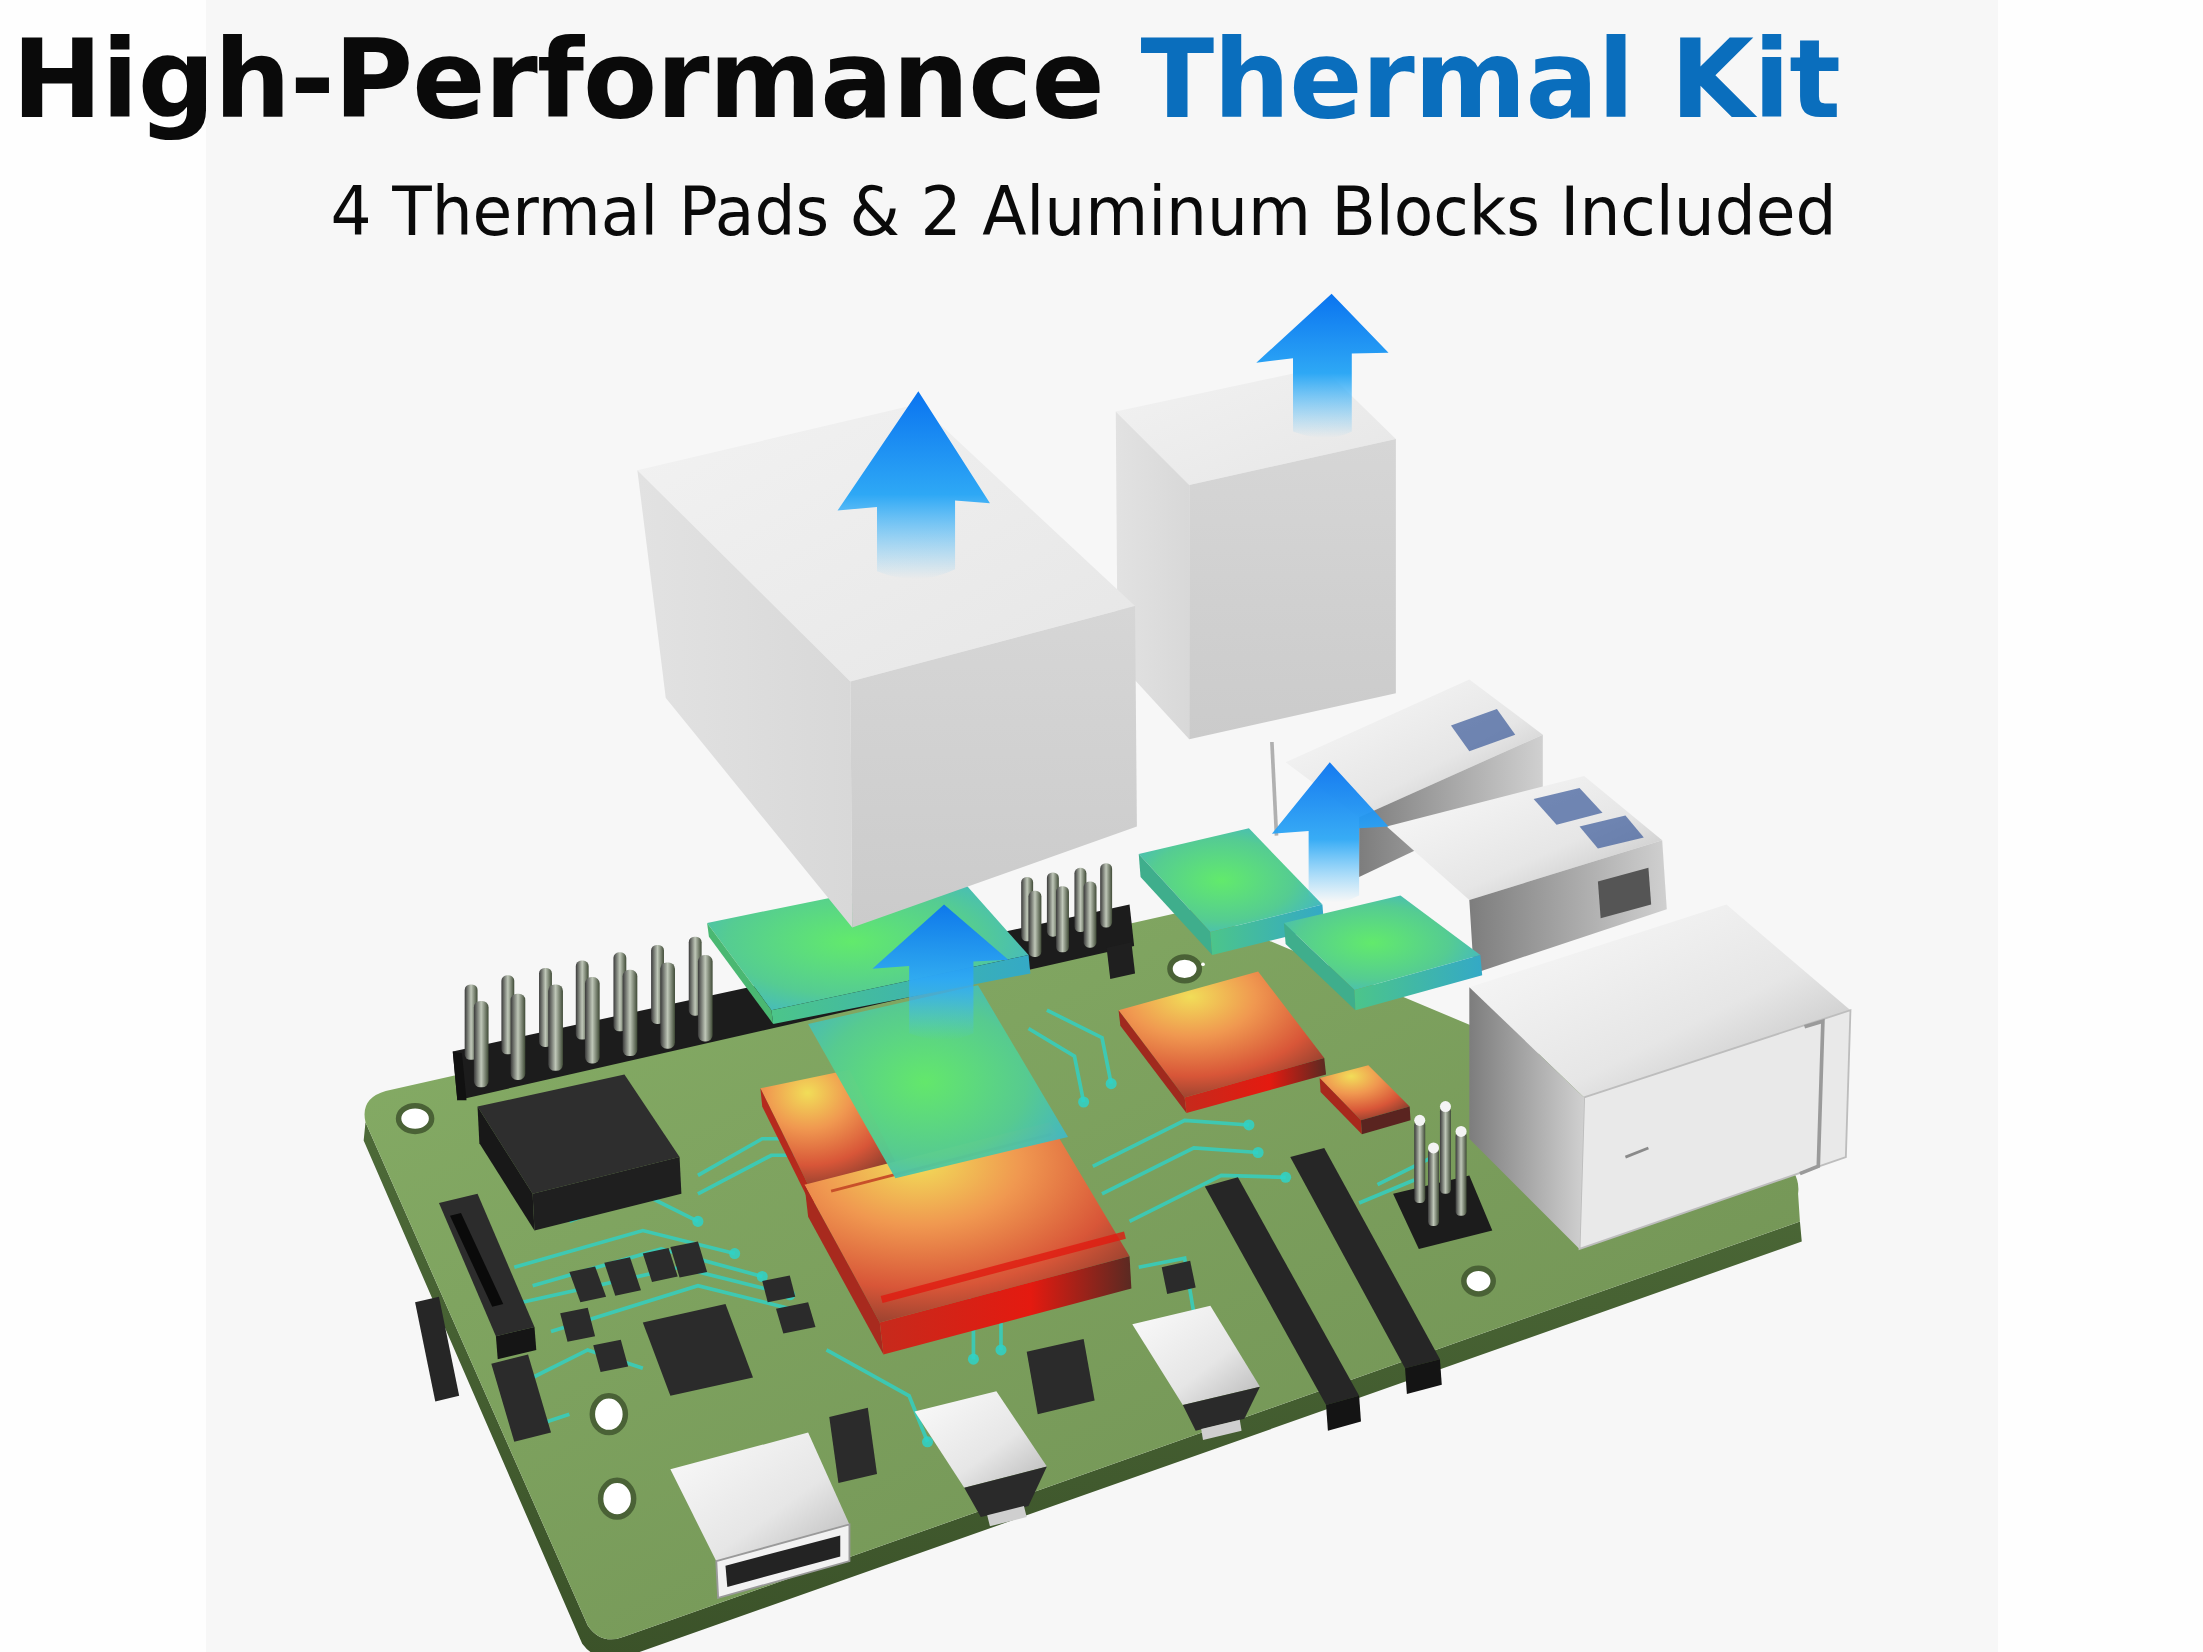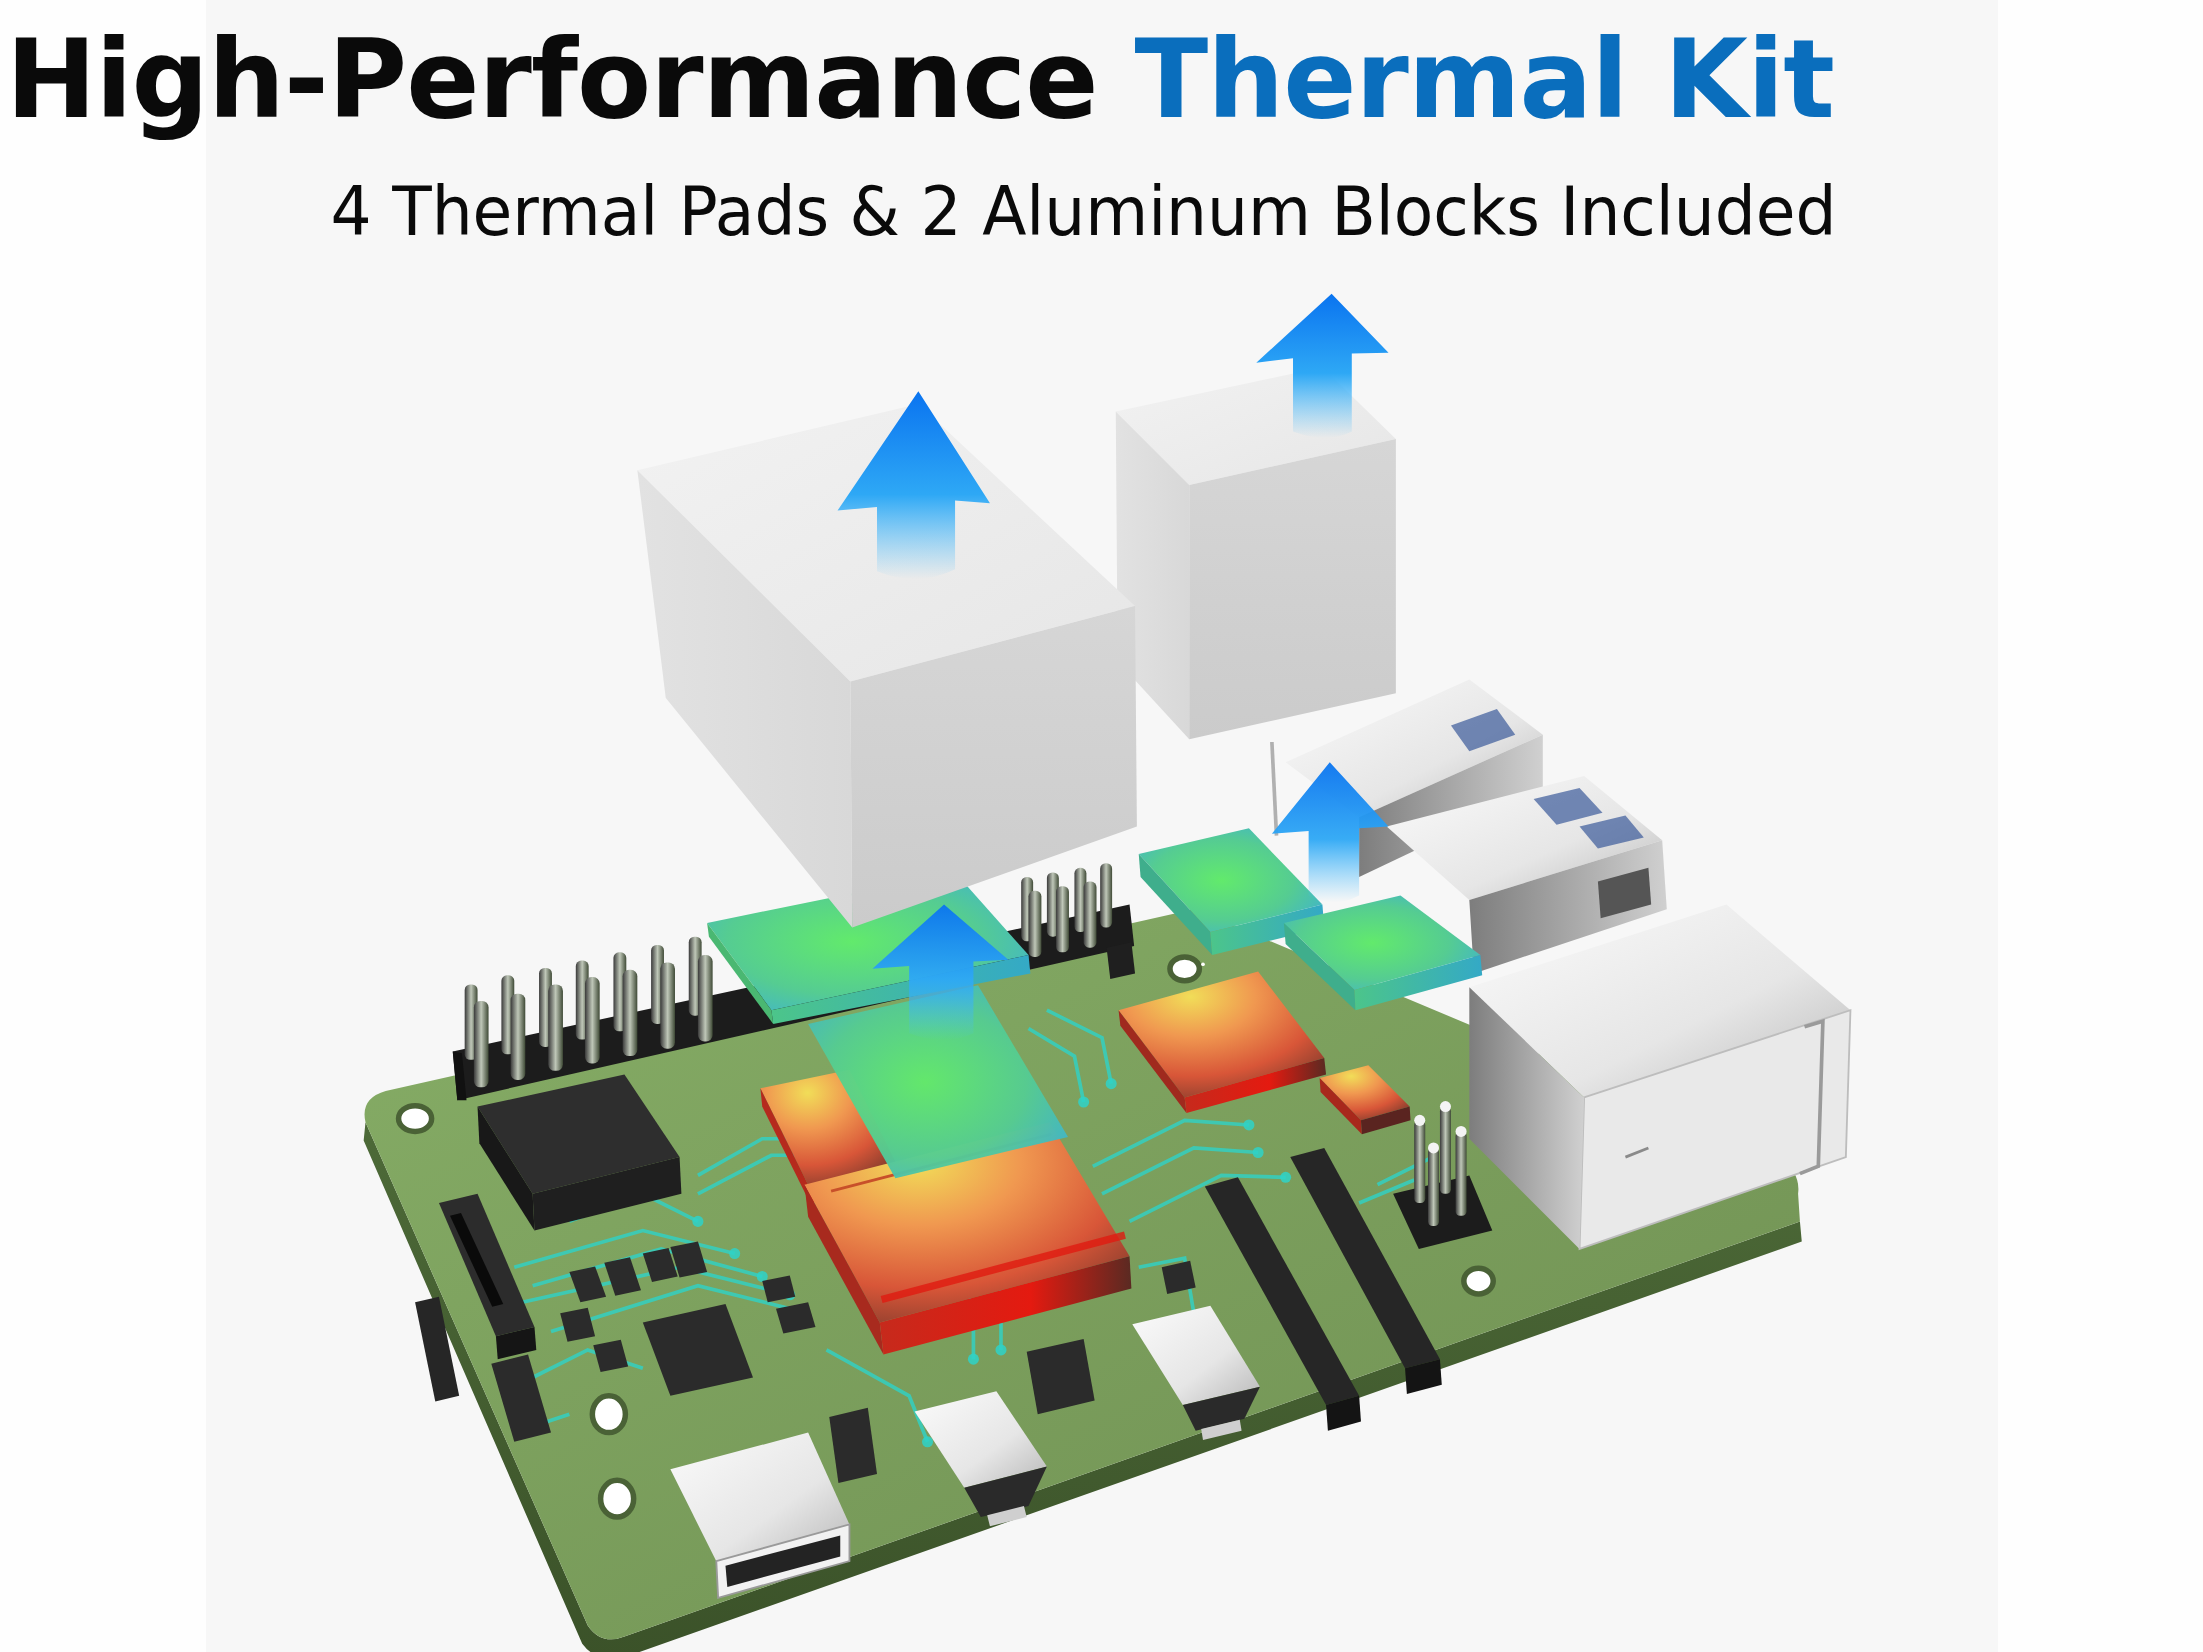--- a/index.html
+++ b/index.html
@@ -6,21 +6,21 @@
   body {
     width: 2204px; height: 1653px; overflow: hidden;
     background: #fefefe; position: relative;
     font-family: "DejaVu Sans", "Liberation Sans", sans-serif;
   }
   .panel {
     position: absolute; left: 206px; top: 0; width: 1792px; height: 1653px;
     background: #f7f7f7;
   }
   .title {
-    position: absolute; left: 0; top: 20px; width: 1840px; text-align: center;
+    position: absolute; left: 0; top: 20px; width: 1840px; text-align: right;
     font-size: 108px; font-weight: bold; letter-spacing: -0.9px; line-height: 119px;
     color: #0a0a0a; white-space: nowrap;
   }
   .title .accent { color: #0a6ebd; }
   .subtitle {
     position: absolute; left: 0; top: 168px; width: 2167px; text-align: center;
     font-size: 68px; font-weight: normal; line-height: 88px; color: #0a0a0a;
     white-space: nowrap; transform: scaleX(0.95); transform-origin: 1084px 0;
   }
   svg.scene { position: absolute; left: 0; top: 0; }

